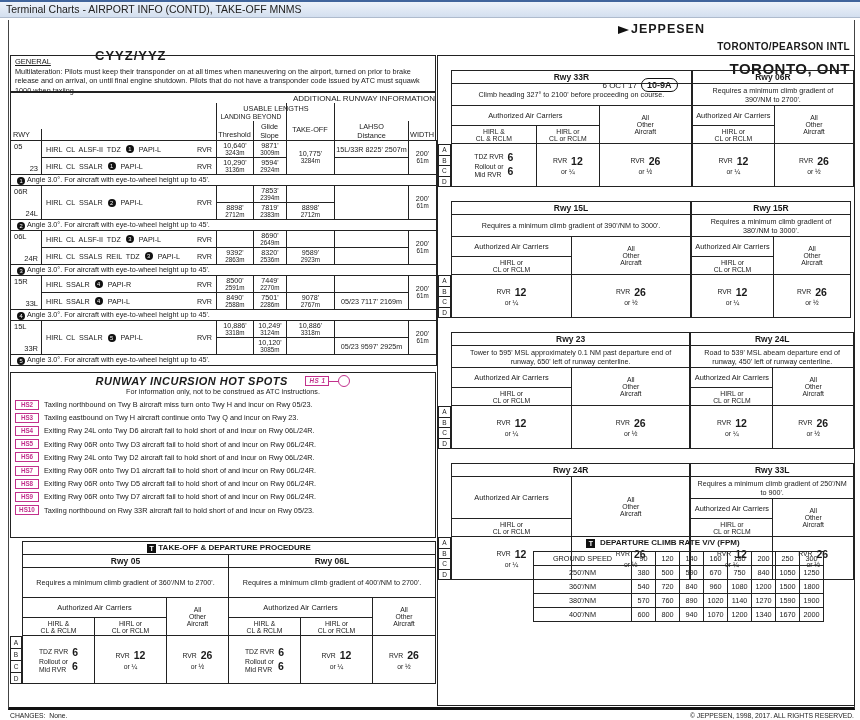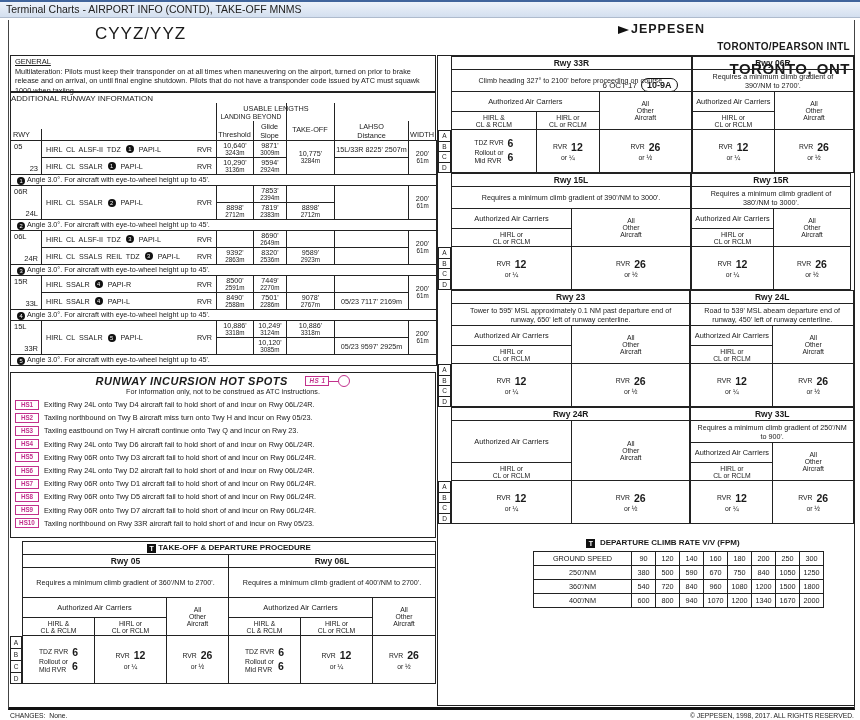--- a/index.html
+++ b/index.html
@@ -15,33 +15,33 @@
     background:linear-gradient(#eef3fa,#d3dfef);
     border-top:2px solid #41659c; border-bottom:1px solid #aebbcd;
     font-size:10.5px; line-height:15px; padding-left:6px; color:#222;
   }
   
   .frame{
     position:absolute; left:8px; top:20px; width:847px; height:690px;
     border-left:1px solid #444; border-right:1px solid #444; border-bottom:3px solid #111;
   }
   
-  .icao{position:absolute; left:95px; top:24px; font-size:17px; font-weight:normal; letter-spacing:1px;}
+  .icao{position:absolute; left:95px; top:48px; font-size:13px; font-weight:bold; letter-spacing:1px;}
   .logo{position:absolute; left:575px; top:22px; width:130px; text-align:right; font-weight:bold; font-size:12.5px; letter-spacing:1px;}
   .tri{display:inline-block; width:0; height:0; border-top:4px solid transparent; border-bottom:4px solid transparent; border-left:11px solid #111; vertical-align:middle; margin-right:2px;}
   .dateline{position:absolute; left:575px; top:38px; width:130px; text-align:center; font-size:8px;}
   .oval{display:inline-block; border:1px solid #111; border-radius:9px; padding:1px 5px; font-size:9px; font-weight:bold; margin-left:4px;margin-top:40px;}
   .city{position:absolute; right:10px; top:24px; font-size:15px; font-weight:bold; text-align:right; letter-spacing:0.5px;margin-top:36px;}
   .apt{position:absolute; right:10px; top:41px; font-size:10px; font-weight:bold; text-align:right; letter-spacing:0.3px;}
   
   .general{position:absolute; left:10px; top:55px; width:426px; height:37px; border:1px solid #222; padding:1px 4px; font-size:7.3px; line-height:1.3;}
   .general .lbl{text-decoration:underline; font-size:7.5px;}
   
   .ri-head{position:absolute; left:10px; top:92px; width:426px; height:48px; border:1px solid #222; border-bottom:none; font-size:7.3px;}
-  .ri-head .t{position:absolute; left:0; right:0; top:1px; text-align:left; font-size:8px;}
+  .ri-head .t{position:absolute; left:0; right:0; top:1px; text-align:right; font-size:8px;}
   .ri-head .lb{position:absolute; text-align:center;}
   .vline{position:absolute; width:1px; background:#222;}
   
   table{border-collapse:collapse;}
   .ritab{position:absolute; left:10px; top:140px; width:426px; table-layout:fixed;}
   .ritab td{border:1px solid #222; font-size:7.2px; text-align:center; vertical-align:middle; padding:0 1px;}
   .prow td{height:17px;}
   .rwycell{position:relative;}
   .rwycell .ra{position:absolute; top:1px; left:3px; font-size:7.5px;}
   .rwycell .rb{position:absolute; bottom:1px; right:3px; font-size:7.5px;}
@@ -85,21 +85,21 @@
   .abcd .cat:last-child{border-bottom:1px solid #222;}
   .abcd.mini-g .cat{height:10.8px; line-height:9.5px;}
   .toff{width:413px; table-layout:fixed;}
   .toff th,.toff td{border:1px solid #222; text-align:center; vertical-align:middle;}
   .toff .sect{font-size:8px; height:13px; font-weight:bold;}
   .toff td.note{height:30px;}
   .toff .vals td{height:48px;}
   
   .rpanel{position:absolute; left:437px; top:55px; width:418px; height:651px; border:1px solid #222;}
   .pair-row{display:flex; align-items:flex-end;}
-  .mini{table-layout:fixed;}
+  .mini{table-layout:fixed;margin-top:14px;}
   .mini th,.mini td{border:1px solid #222; text-align:center; vertical-align:middle;}
   
   .climb-title{position:absolute; left:60px; top:482px; width:330px; text-align:center; font-size:8px; font-weight:bold;}
   .climbtbl{position:absolute; left:95px; top:495px; table-layout:fixed;}
   .climbtbl th,.climbtbl td{border:1px solid #222; font-size:7.3px; text-align:center; height:14px; padding:0 2px;}
   .climbtbl th{font-weight:normal;}
   .climbtbl .gs-h, .climbtbl .grad{width:98px;}
   .climbtbl th:not(.gs-h), .climbtbl td:not(.grad){width:24px;}
   
   .foot-l{position:absolute; left:10px; top:712px; font-size:6.8px;}
@@ -429,24 +429,20 @@
   <div class="hs-titlerow">
     <span>RUNWAY INCURSION HOT SPOTS</span>
     <span class="hs-legend">
         <span class="hs-tag">HS 1</span>
         <span class="hs-line"></span>
         <span class="hs-circle"></span>
       </span>
   </div>
   <div class="hs-sub">For information only, not to be construed as ATC instructions.</div>
   <div id="hs-list">
-      <div class="hs-item">
-        <span class="hs-tag">HS1</span>
-        <span class="hs-text">Exiting Rwy 24L onto Twy D4 aircraft fail to hold short of and incur on Rwy 06L/24R.</span>
-      </div>
       <div class="hs-item">
         <span class="hs-tag">HS2</span>
         <span class="hs-text">Taxiing northbound on Twy B aircraft miss turn onto Twy H and incur on Rwy 05/23.</span>
       </div>
       <div class="hs-item">
         <span class="hs-tag">HS3</span>
         <span class="hs-text">Taxiing eastbound on Twy H aircraft continue onto Twy Q and incur on Rwy 23.</span>
       </div>
       <div class="hs-item">
         <span class="hs-tag">HS4</span>
@@ -979,20 +975,31 @@
           <td>540</td>
           <td>720</td>
           <td>840</td>
           <td>960</td>
           <td>1080</td>
           <td>1200</td>
           <td>1500</td>
           <td>1800</td>
         </tr>
         <tr>
+          <td class="grad">380'/NM</td>
+          <td>570</td>
+          <td>760</td>
+          <td>890</td>
+          <td>1020</td>
+          <td>1140</td>
+          <td>1270</td>
+          <td>1590</td>
+          <td>1900</td>
+        </tr>
+        <tr>
           <td class="grad">400'/NM</td>
           <td>600</td>
           <td>800</td>
           <td>940</td>
           <td>1070</td>
           <td>1200</td>
           <td>1340</td>
           <td>1670</td>
           <td>2000</td>
         </tr>

